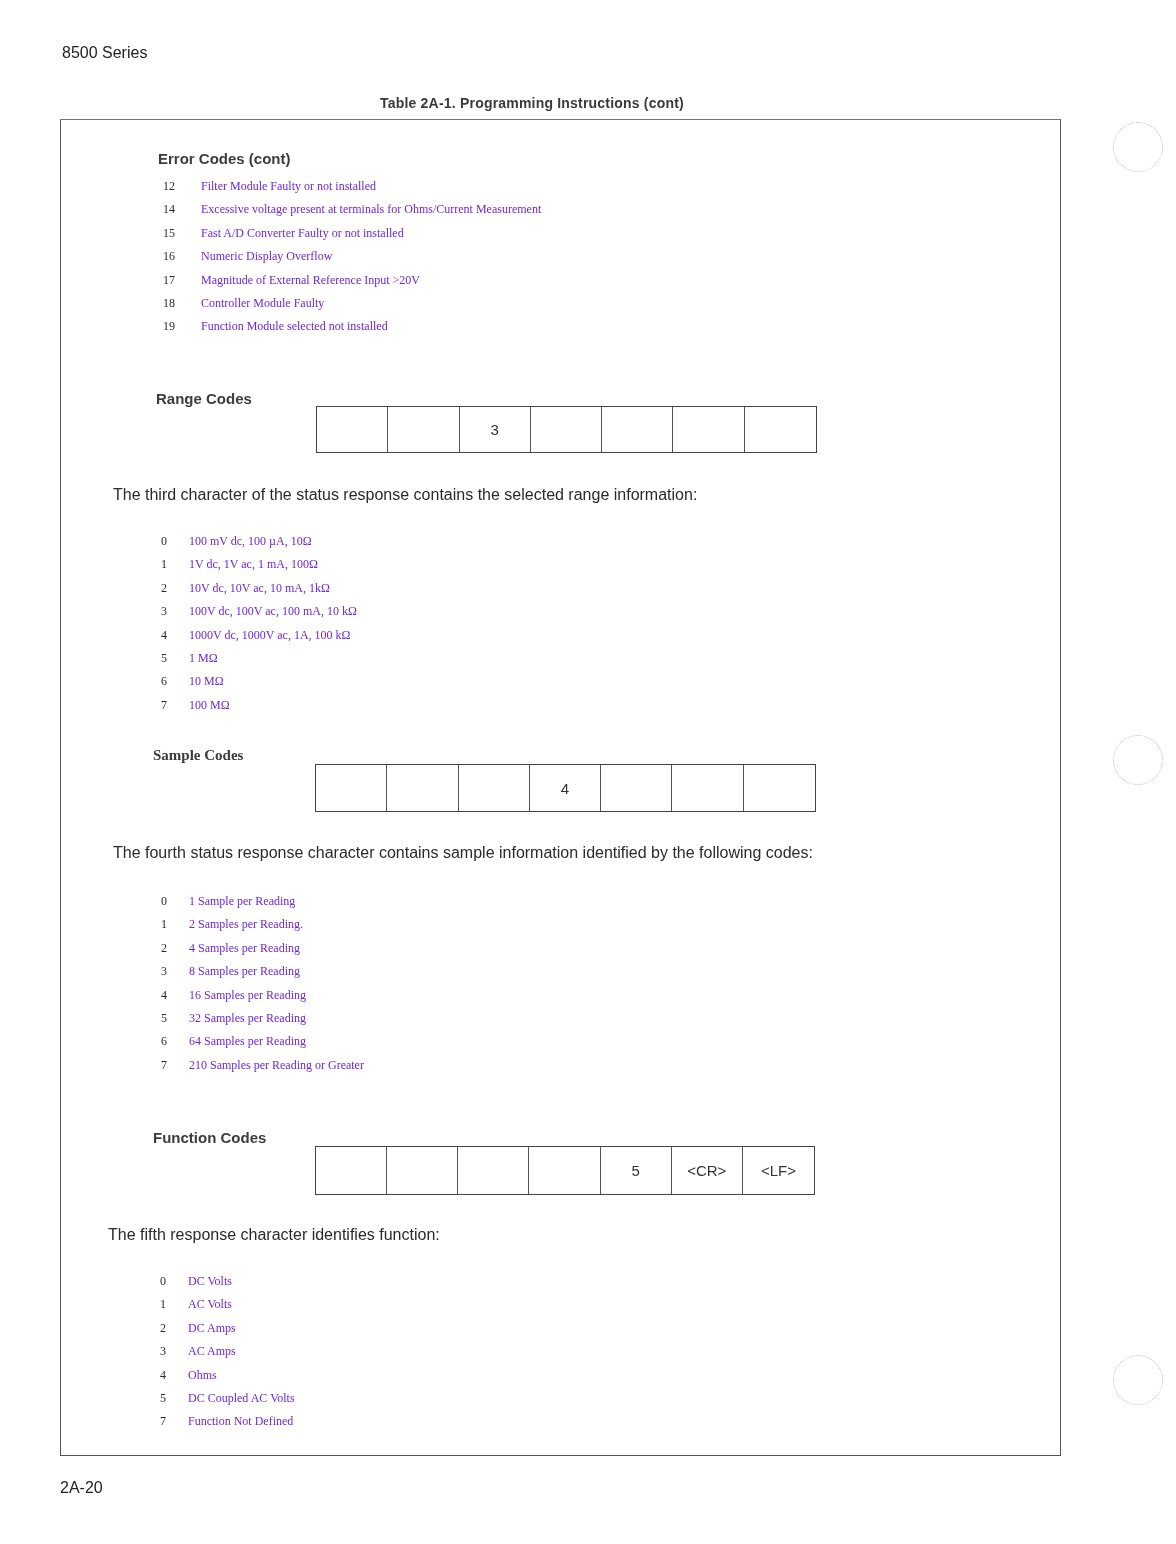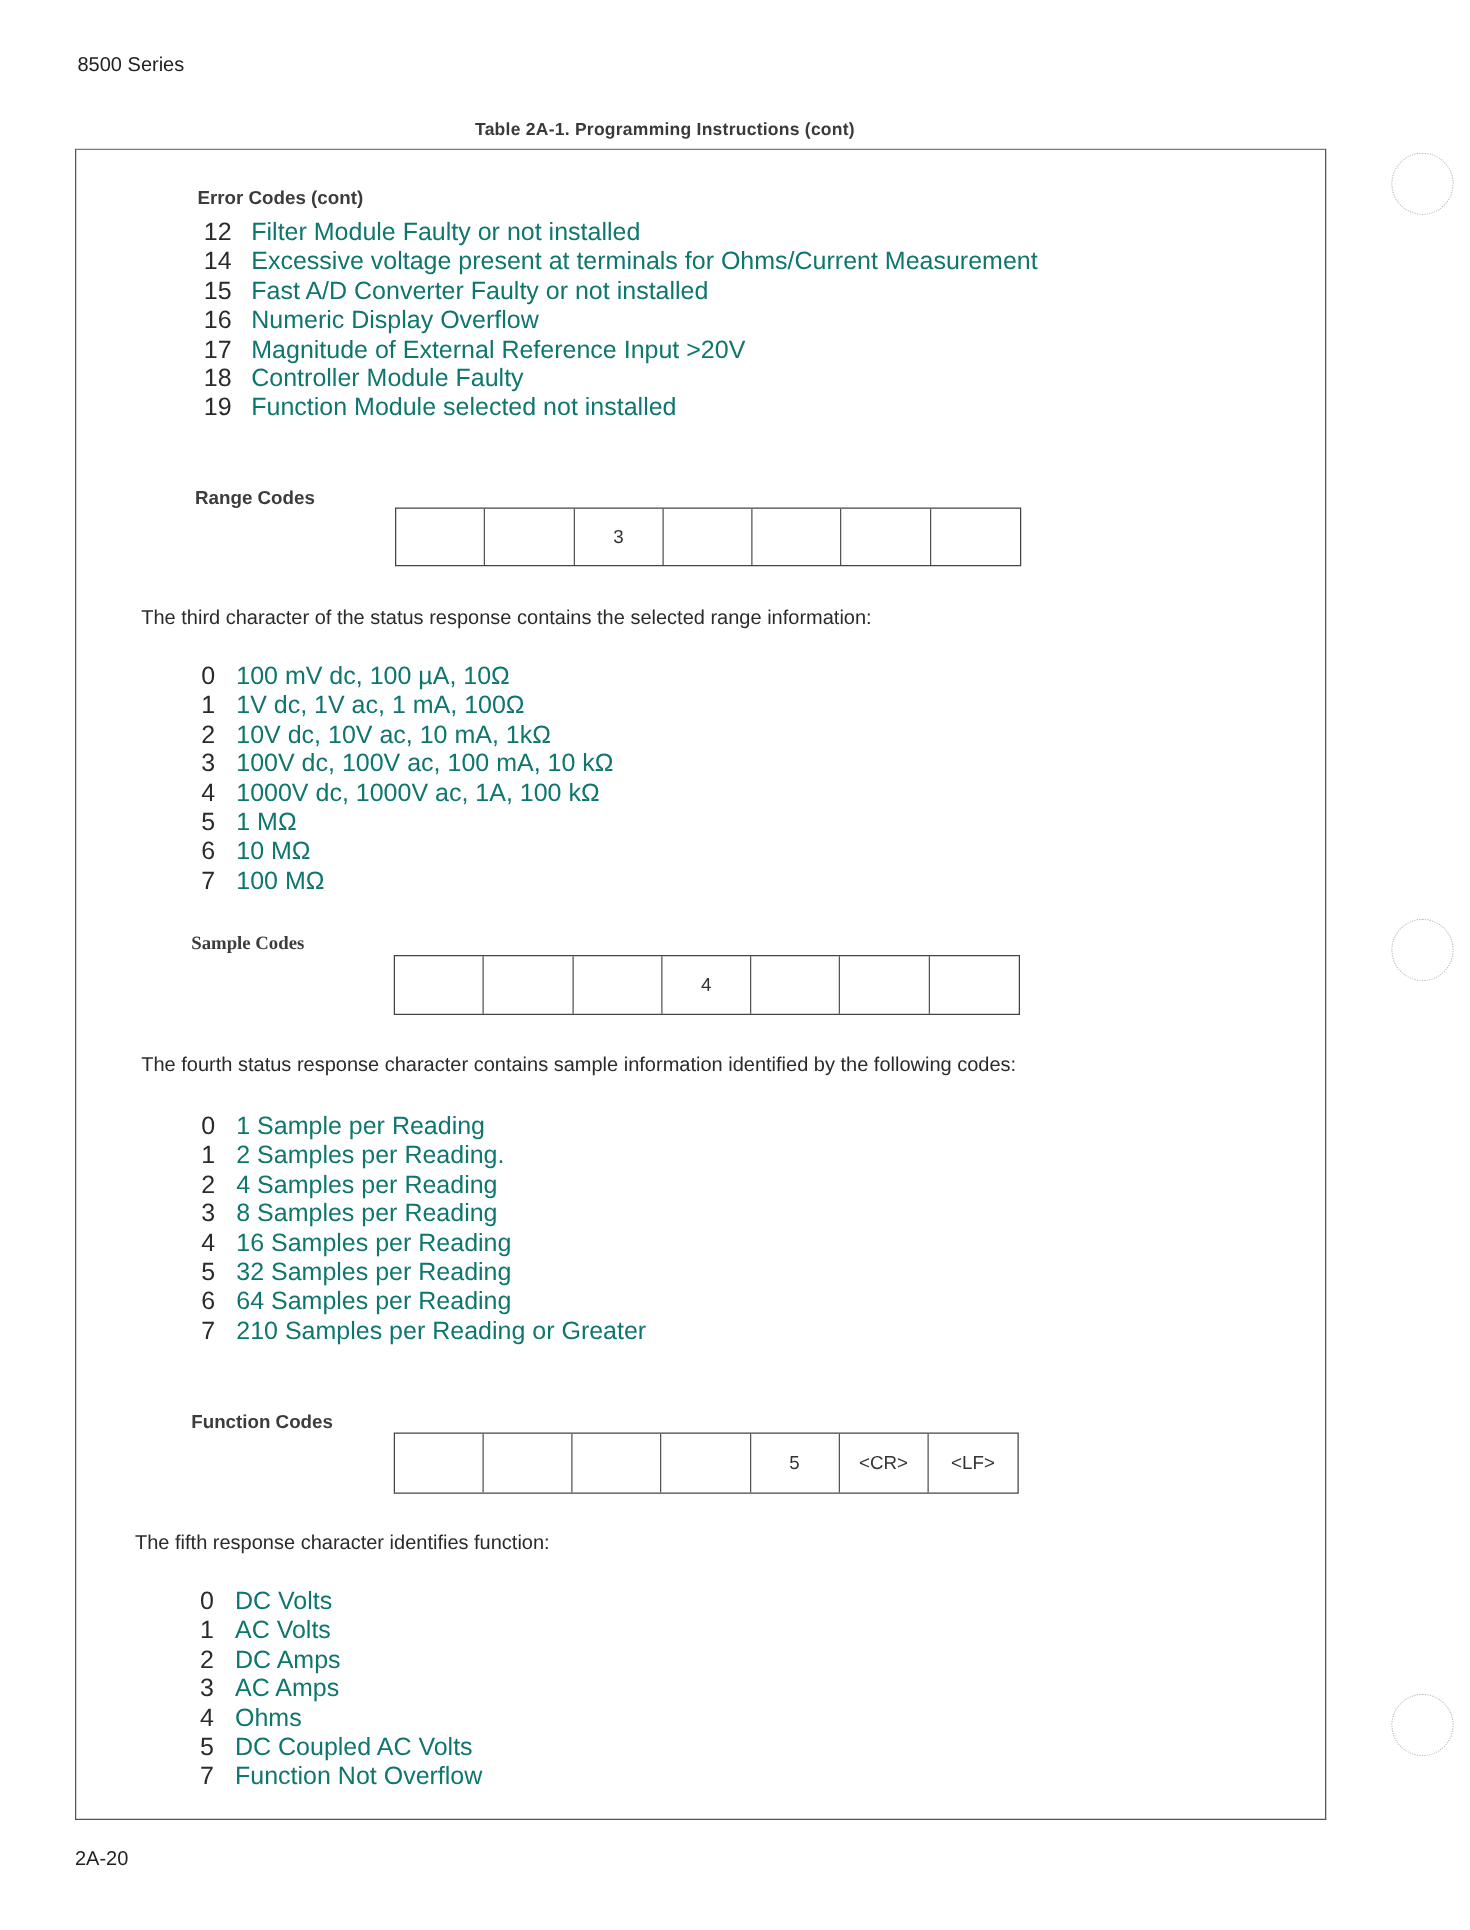--- a/index.html
+++ b/index.html
@@ -16,25 +16,26 @@
   }
   .frame {
     position: absolute; left: 60px; top: 119px; width: 1001px; height: 1337px;
     border: 1px solid #555; border-top-color: #777; box-sizing: border-box;
   }
   .heading {
     position: absolute; font-size: 15px; font-weight: bold; color: #3c3c3c; margin-left: 43px;
   }
   .list { position: absolute; margin: 0; padding: 0; list-style: none; }
   .list li {
-    height: 23.4px; line-height: 23.4px; font-size: 20px; white-space: nowrap;
+    height: 23.4px; line-height: 23.4px; font-size: 12px; white-space: nowrap;
     display: flex;
+    font-family: Liberation Serif, serif;
   }
   .list .code { display: inline-block; color: #2a2a2a; }
-  .list .desc { display: inline-block; color: #0f766e; }
+  .list .desc { display: inline-block; color: #6d28d9; }
   .err .code { width: 38px; text-align: left; }
   .short .code { width: 28px; text-align: left; }
   .para {
     position: absolute; font-size: 16px; color: #2a2a2a; white-space: nowrap;
   }
   .boxrow {
     position: absolute; display: flex; border: 1px solid #444; box-sizing: border-box;
   }
   .boxrow .cell {
     width: 71.5px; height: 100%; border-right: 1px solid #555; box-sizing: border-box;
@@ -212,21 +213,21 @@
   <li>
       <span class="code">4</span>
       <span class="desc">Ohms</span>
     </li>
   <li>
       <span class="code">5</span>
       <span class="desc">DC Coupled AC Volts</span>
     </li>
   <li>
       <span class="code">7</span>
-      <span class="desc">Function Not Overflow</span>
+      <span class="desc">Function Not Defined</span>
     </li>
 </ul>
 
 <div class="pagenum">2A-20</div>
 
 <div class="hole" style="left:1113px; top:122px;"></div>
 <div class="hole" style="left:1113px; top:735px;"></div>
 <div class="hole" style="left:1113px; top:1355px;"></div>
 
 </body></html>

